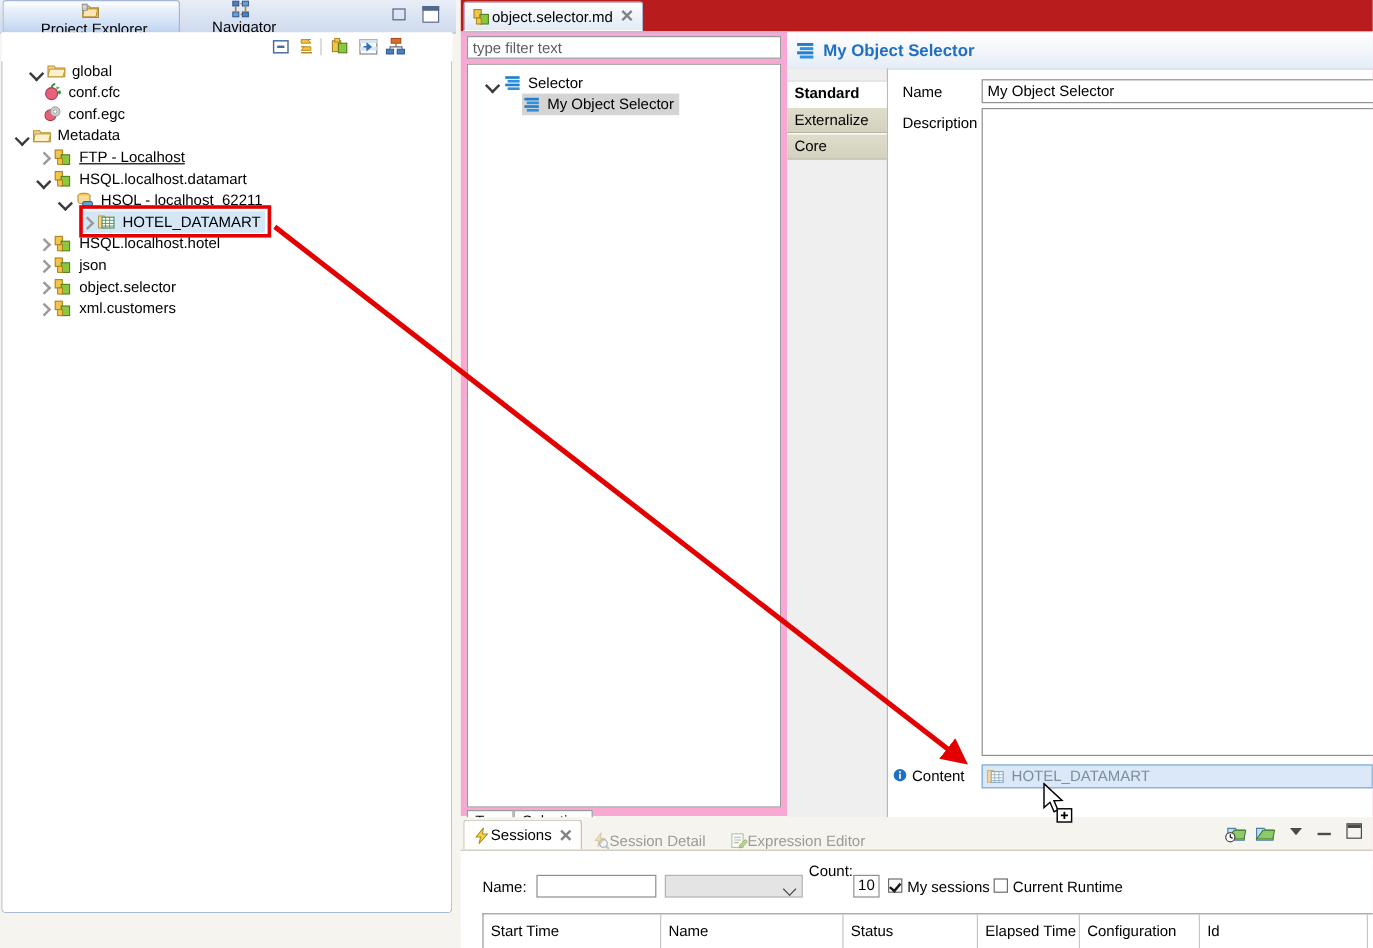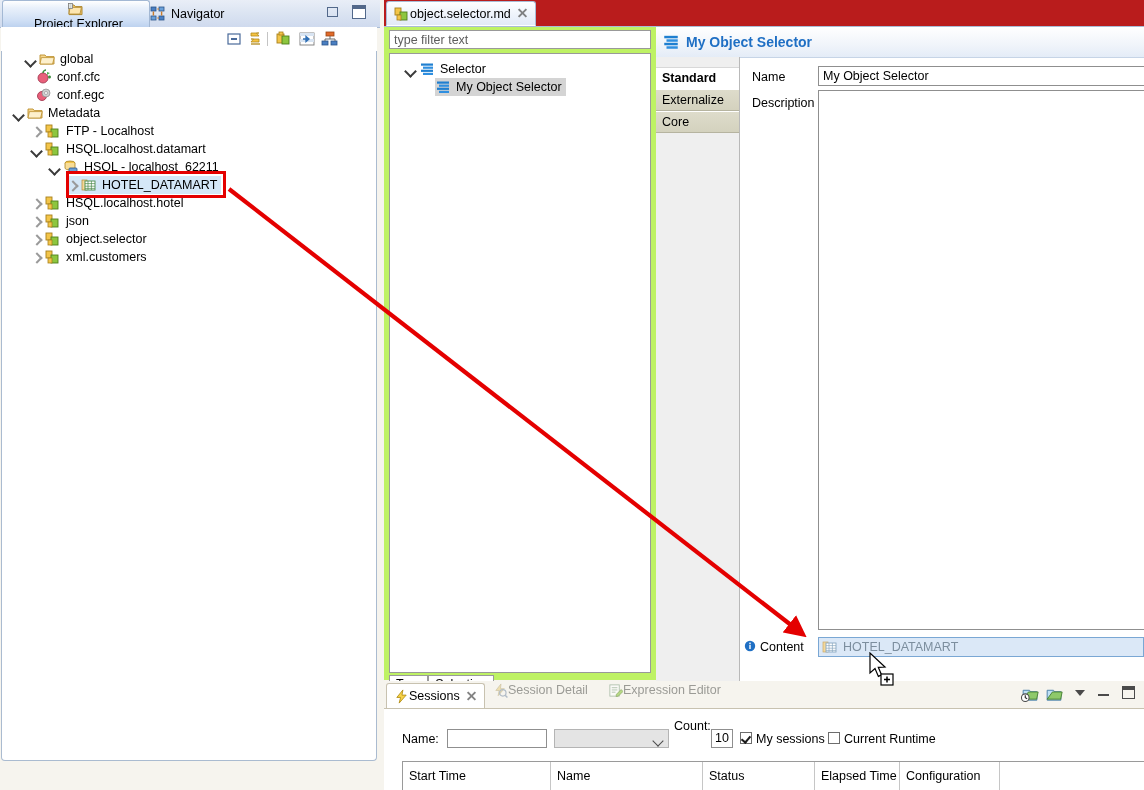--- a/index.html
+++ b/index.html
@@ -69,21 +69,21 @@
   }
   #editor-tabbar{position:absolute;left:0;top:0;width:760px;height:26px;
     background:#b91c1c;}
   #editor-tab{
     position:absolute;left:2px;top:1px;height:25px;display:flex;align-items:center;padding:0 7px;
     background:linear-gradient(to bottom,#ffffff 0%,#f2f6fc 40%,#e2eaf7 100%);
     border:1px solid #a9bcd6;border-bottom:1px solid #fff;border-radius:3px 3px 0 0;
     box-sizing:border-box;white-space:nowrap;
   }
   #editor-body{
-    position:absolute;left:0;top:26px;width:760px;height:654px;background:#bef264;
+    position:absolute;left:0;top:26px;width:760px;height:654px;background:#f9a8d4;
     border-top:1px solid #a9bcd6;box-sizing:border-box;
   }
 
   #filterbox{
     position:absolute;left:5px;top:3px;width:262px;height:19px;
     border:1px solid #999;background:#fff;box-sizing:border-box;
     font-size:12.5px;color:#5d5d5d;padding:2px 4px;line-height:14px;
   }
   #treepanel{
     position:absolute;left:5px;top:26px;width:262px;height:620px;
@@ -132,21 +132,21 @@
   
   #bottom{
     position:absolute;left:384px;top:681px;width:760px;height:109px;background:#f6f4ee;
   }
   #bottom-tabbar{position:absolute;left:0;top:0;width:760px;height:27px;}
   #btab-active{
     position:absolute;left:2px;top:2px;height:25px;display:flex;align-items:center;padding:0 7px;
     background:#ffffff;border:1px solid #c8c2b0;border-bottom:none;border-radius:3px 3px 0 0;
     box-sizing:border-box;
   }
-  .btab{position:absolute;top:2px;height:25px;display:flex;align-items:flex-start;padding:0 4px;color:#9b9b96;}
+  .btab{position:absolute;top:2px;height:25px;display:flex;align-items:flex-end;padding:0 4px;color:#9b9b96;}
   #bottom-body{
     position:absolute;left:0;top:27px;width:760px;height:96px;background:#ffffff;
     border-top:1px solid #c8c2b0;box-sizing:border-box;
   }
   .ctrl-lbl{position:absolute;font-size:12.5px;}
   #name-input{position:absolute;left:63px;top:20px;width:100px;height:19px;
     border:1px solid #8f8f8f;background:#fff;box-sizing:border-box;}
   #combo{position:absolute;left:170px;top:20px;width:115px;height:19px;
     border:1px solid #b4b4b4;background:#e4e4e4;box-sizing:border-box;}
   #combo .arr{position:absolute;right:6px;top:7px;width:7px;height:7px;
@@ -195,21 +195,21 @@
           <path d="M1 4h5l1.3 1.6H14v8H1z" fill="#f3c76a" stroke="#b08a32" stroke-width="1"></path>
           <path d="M2 6.4h11.4L12 13H1z" fill="#fde6b0" stroke="#b08a32" stroke-width=".8"></path>
           <rect x="0.5" y="2.5" width="4" height="5" fill="#fff" stroke="#7a7a7a" stroke-width=".8"></rect>
           <path d="M1.4 3.8h2.2M1.4 5h2.2M1.4 6.2h2.2" stroke="#9aa" stroke-width=".7"></path>
         </svg>
       </span>
       <span class="tlabel">Project Explorer</span>
       <span class="closeX"></span>
     </div>
 
-    <div class="tab tab-inactive" style="left:142px;width:118px;">
+    <div class="tab tab-inactive" style="left:142px;width:118px;flex-direction:column;">
       <span style="width:16px;height:16px;display:inline-block;">
         <svg width="16" height="16" viewBox="0 0 16 16">
           <rect x="1" y="1" width="5" height="4" fill="#4a7fc1" stroke="#2b5489" stroke-width=".8"></rect>
           <rect x="9" y="1" width="5" height="4" fill="#6aa0d8" stroke="#2b5489" stroke-width=".8"></rect>
           <rect x="1" y="10" width="5" height="4" fill="#6aa0d8" stroke="#2b5489" stroke-width=".8"></rect>
           <rect x="9" y="10" width="5" height="4" fill="#4a7fc1" stroke="#2b5489" stroke-width=".8"></rect>
           <path d="M7.5 3h1.2M7.5 12h1.2M3.4 5.5v4M11.6 5.5v4" stroke="#c97b2a" stroke-width="1.4" fill="none"></path>
         </svg>
       </span>
       <span class="tlabel">Navigator</span>
@@ -305,21 +305,21 @@
     <span class="twist down"></span>
     <span class="ticon">
       <svg width="16" height="16" viewBox="0 0 16 16">
         <path d="M1 4h5l1.3 1.6H15v7.4H1z" fill="#f6d68d" stroke="#bb8f2c" stroke-width=".9"></path>
         <path d="M2.4 6.6H15.2L13.6 13H1z" fill="#fdf0cc" stroke="#bb8f2c" stroke-width=".8"></path>
       </svg>
     </span>
     <span class="tlbl">Metadata</span>
   </div>
 
-  <div class="trow" style="left:30px;top:122px;">
+  <div class="trow" style="left:30px;top:122px;text-decoration:underline;">
     <span class="twist right"></span>
     <span class="ticon">
       <svg width="16" height="16" viewBox="0 0 16 16">
         <rect x="1" y="2" width="6" height="7" fill="#f3c54a" stroke="#a8801c" stroke-width=".9"></rect>
         <rect x="6" y="6" width="7" height="8" fill="#8dc63f" stroke="#4f7f1c" stroke-width=".9"></rect>
         <rect x="3" y="9" width="4" height="5" fill="#f3c54a" stroke="#a8801c" stroke-width=".8"></rect>
       </svg>
     </span>
     <span class="tlbl">FTP - Localhost</span>
   </div>
@@ -575,20 +575,21 @@
 
     <span class="cbx" style="left:444px;top:23px;"></span>
     <div class="ctrl-lbl" style="left:460px;top:23px;">Current Runtime</div>
 
     <div id="tablehdr">
       <div class="thcell" style="width:148px;">Start Time</div>
       <div class="thcell" style="width:152px;">Name</div>
       <div class="thcell" style="width:112px;">Status</div>
       <div class="thcell" style="width:85px;">Elapsed Time</div>
       <div class="thcell" style="width:100px;text-align:right;">Configuration</div>
+      <div class="thcell" style="width:140px;">Id</div>
     </div>
   </div>
 </div>
 
 <div id="overlay">
   <div id="hlbox"></div>
   <svg width="1144" height="790" style="position:absolute;left:0;top:0;">
     <defs>
       <marker id="ah" markerWidth="5.2" markerHeight="5.2" refX="3.2" refY="2.6" orient="auto">
         <path d="M0,0 L5.2,2.6 L0,5.2 z" fill="#e40000"></path>

